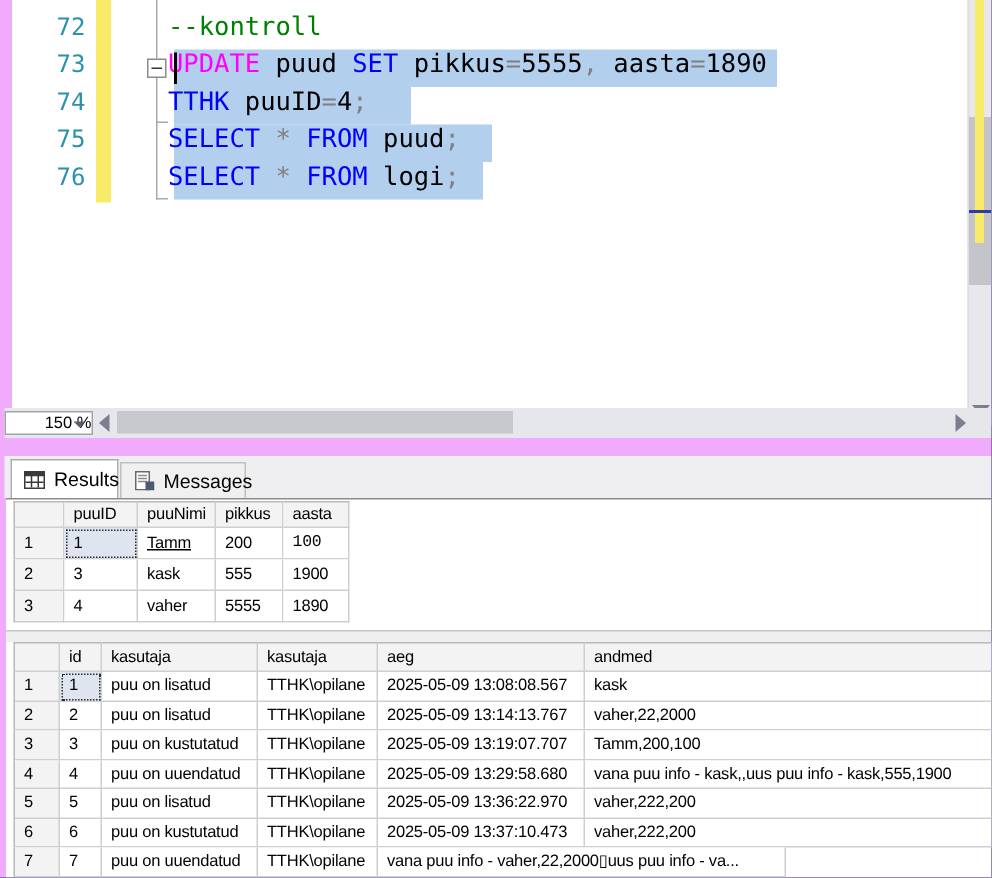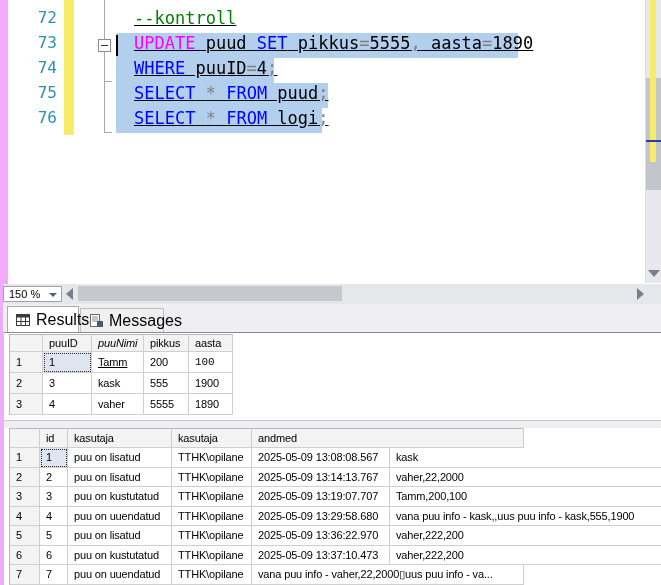--- a/index.html
+++ b/index.html
@@ -10,48 +10,48 @@
   .code-lines{position:absolute;inset:0;}
   .line-num{position:absolute;left:0;width:49px;height:25px;line-height:25px;text-align:right;
             color:#2B91AF;font:16px "DejaVu Sans Mono",monospace;}
   .gutter-yellow{position:absolute;left:56px;top:0;width:10px;height:135px;background:#F7EB67;}
   .fold-vline{position:absolute;left:96px;top:0;width:1px;height:133px;background:#A8A8A8;}
   .fold-tick{position:absolute;left:96px;width:8px;height:1px;background:#A8A8A8;}
   .fold-box{position:absolute;left:90px;top:39px;width:13px;height:13px;background:#fff;
             border:1px solid #8A8A8A;box-sizing:border-box;}
   .fold-box .minus{position:absolute;left:2px;top:5px;width:7px;height:1px;background:#333;}
   .sel-rect{position:absolute;left:108px;height:25px;background:#B2CFED;}
-  .code-text{position:absolute;left:126px;height:25px;line-height:25px;white-space:pre;
-             font:17px "DejaVu Sans Mono",monospace;color:#000;text-decoration:underline;}
+  .code-text{position:absolute;left:104px;height:25px;line-height:25px;white-space:pre;
+             font:17px "DejaVu Sans Mono",monospace;color:#000;}
   .kw{color:#0000FF}.mg{color:#FF00FF}.op{color:#808080}.cm{color:#008000}.id{color:#000}
   .caret{position:absolute;left:108px;top:35px;width:2px;height:21px;background:#000;}
   
   .vscroll{position:absolute;left:637px;top:0;width:16px;height:283px;background:#E8E8EC;
            border-left:1px solid #DDDDE0;box-sizing:border-box;}
   .vs-thumb{position:absolute;left:0;top:78px;width:16px;height:112px;background:#C4C5CB;}
   .vs-annot{position:absolute;left:4px;top:0;width:6px;height:162px;background:#F7EB67;}
   .vs-caretline{position:absolute;left:0;top:140px;width:16px;height:2px;background:#2B3DA5;}
   .vs-down{position:absolute;left:2px;top:270px;width:0;height:0;
            border-left:6px solid transparent;border-right:6px solid transparent;border-top:7px solid #7A7E8E;}
   
-  .bottom-bar{position:absolute;left:3px;top:284px;width:658px;height:20px;background:#E6E7EB;}
+  .bottom-bar{position:absolute;left:3px;top:272px;width:658px;height:20px;background:#E6E7EB;text-align:right;}
   .zoom-box{position:absolute;left:0;top:2px;width:59px;height:16px;background:#fff;
             border:1px solid #A0A3AB;box-sizing:border-box;font-size:11px;line-height:14px;
             padding-left:5px;color:#000;}
   .zoom-arrow{position:absolute;right:4px;top:6px;width:0;height:0;
               border-left:4px solid transparent;border-right:4px solid transparent;border-top:4px solid #5A5D6D;}
   .hs-left{position:absolute;left:63px;top:4px;width:0;height:0;
            border-top:6px solid transparent;border-bottom:6px solid transparent;border-right:7px solid #7A7E8E;}
   .hs-thumb{position:absolute;left:75px;top:2px;width:264px;height:15px;background:#C7C8CE;}
   .hs-right{position:absolute;left:634px;top:4px;width:0;height:0;
             border-top:6px solid transparent;border-bottom:6px solid transparent;border-left:7px solid #7A7E8E;}
   
   .tabstrip{position:absolute;left:3px;top:304px;width:658px;height:28px;background:#EFEFF2;}
   .tab{position:absolute;display:flex;align-items:center;gap:6px;padding:0 8px;box-sizing:border-box;
-       font-size:16px;color:#000;}
+       font-size:13px;color:#000;}
   .tab-results{left:4px;top:2px;width:72px;height:26px;background:#fff;
                border:1px solid #ACACAC;border-bottom:none;z-index:2;}
   .tab-messages{left:77px;top:4px;width:84px;height:24px;background:#F0F0F1;
                 border:1px solid #C0C0C0;border-bottom:none;}
   .tab svg{flex:0 0 auto;}
   
   .grid1-panel{position:absolute;left:4px;top:332px;width:657px;height:88px;background:#fff;
                border-top:1px solid #8C8C8C;box-sizing:border-box;}
   .splitter{position:absolute;left:4px;top:420px;width:657px;height:8px;background:#EFEFF2;
             border-top:1px solid #C6C6C6;box-sizing:border-box;}
@@ -79,21 +79,21 @@
     <div class="code-lines">
         <div class="line-num" style="top: -17px;">71</div>
         <div class="code-text" style="top: -17px;"></div>
         <div class="line-num" style="top: 8px;">72</div>
         <div class="code-text" style="top: 8px;"><span class="cm">--kontroll</span></div>
         <div class="sel-rect" style="top: 33px; width: 402px;"></div>
         <div class="line-num" style="top: 33px;">73</div>
         <div class="code-text" style="top: 33px;"><span class="mg">UPDATE</span><span class="id"> puud </span><span class="kw">SET</span><span class="id"> pikkus</span><span class="op">=</span><span class="id">5555</span><span class="op">,</span><span class="id"> aasta</span><span class="op">=</span><span class="id">1890</span></div>
         <div class="sel-rect" style="top: 58px; width: 158px;"></div>
         <div class="line-num" style="top: 58px;">74</div>
-        <div class="code-text" style="top: 58px;"><span class="kw">WHERE</span><span class="id"> puuID</span><span class="op">=</span><span class="id">4</span><span class="op">;</span></div>
+        <div class="code-text" style="top: 58px;"><span class="kw">TTHK</span><span class="id"> puuID</span><span class="op">=</span><span class="id">4</span><span class="op">;</span></div>
         <div class="sel-rect" style="top: 83px; width: 212px;"></div>
         <div class="line-num" style="top: 83px;">75</div>
         <div class="code-text" style="top: 83px;"><span class="kw">SELECT</span><span class="id"> </span><span class="op">*</span><span class="id"> </span><span class="kw">FROM</span><span class="id"> puud</span><span class="op">;</span></div>
         <div class="sel-rect" style="top: 108px; width: 206px;"></div>
         <div class="line-num" style="top: 108px;">76</div>
         <div class="code-text" style="top: 108px;"><span class="kw">SELECT</span><span class="id"> </span><span class="op">*</span><span class="id"> </span><span class="kw">FROM</span><span class="id"> logi</span><span class="op">;</span></div>
       </div>
     <div class="gutter-yellow"></div>
     <div class="fold-vline"></div>
     <div class="fold-tick" style="top:81px"></div>
@@ -142,21 +142,21 @@
       </svg>
       <span>Messages</span>
     </div>
   </div>
 
   <div class="grid1-panel">
     <div class="gtable g1">
         <div class="grow ghead">
           <div class="gh" style="width: 34px;"></div>
           <div class="gh" style="width: 49px;">puuID</div>
-          <div class="gh" style="width: 52px; font-style: italic;">puuNimi</div>
+          <div class="gh" style="width: 52px;">puuNimi</div>
           <div class="gh" style="width: 45px;">pikkus</div>
           <div class="gh" style="width: 44px;">aasta</div>
         </div>
         <div class="grow" style="height: 21px;">
           <div class="grh" style="width: 34px; height: 21px; line-height: 20px;">1</div>
           <div class="gc sel" style="width: 49px; height: 21px; line-height: 20px;">1</div>
           <div class="gc" style="width: 52px; height: 21px; line-height: 20px; text-decoration: underline;">Tamm</div>
           <div class="gc" style="width: 45px; height: 21px; line-height: 20px;">200</div>
           <div class="gc" style="width: 44px; height: 21px; line-height: 20px; font-family: Liberation Mono, monospace;">100</div>
         </div>
@@ -179,20 +179,21 @@
 
   <div class="splitter"></div>
 
   <div class="grid2-panel">
     <div class="gtable g2">
         <div class="grow ghead">
           <div class="gh" style="width: 31px;"></div>
           <div class="gh" style="width: 28px;">id</div>
           <div class="gh" style="width: 104px;">kasutaja</div>
           <div class="gh" style="width: 80px;">kasutaja</div>
+          <div class="gh" style="width: 138px;">aeg</div>
           <div class="gh" style="width: 272px;">andmed</div>
         </div>
         <div class="grow" style="height: 19.5px;">
           <div class="grh" style="width: 31px; height: 19.5px; line-height: 18.5px;">1</div>
           <div class="gc sel" style="width: 28px; height: 19.5px; line-height: 18.5px;">1</div>
           <div class="gc" style="width: 104px; height: 19.5px; line-height: 18.5px;">puu on lisatud</div>
           <div class="gc" style="width: 80px; height: 19.5px; line-height: 18.5px;">TTHK\opilane</div>
           <div class="gc" style="width: 138px; height: 19.5px; line-height: 18.5px;">2025-05-09 13:08:08.567</div>
           <div class="gc" style="width: 272px; height: 19.5px; line-height: 18.5px;">kask</div>
         </div>

